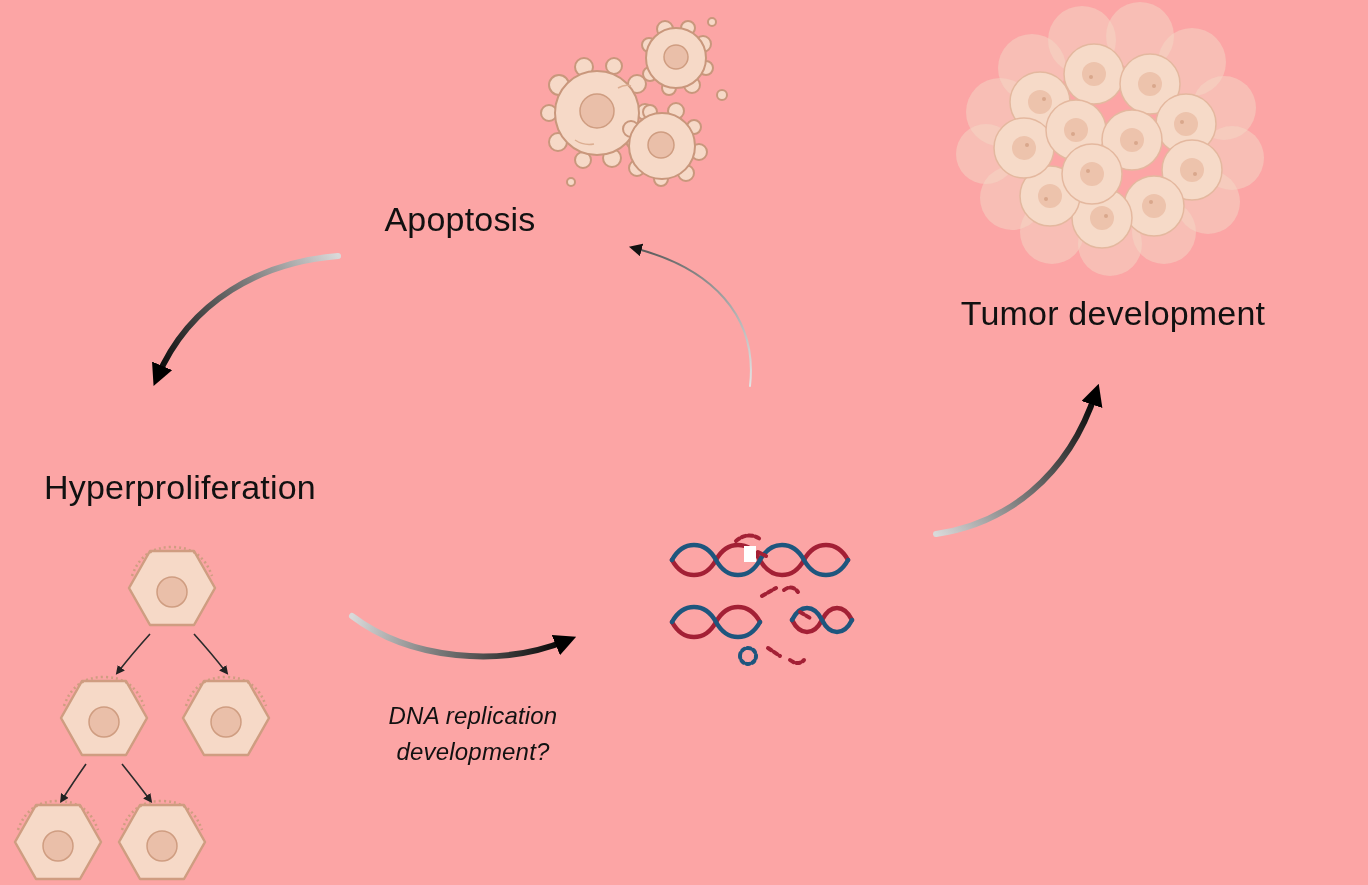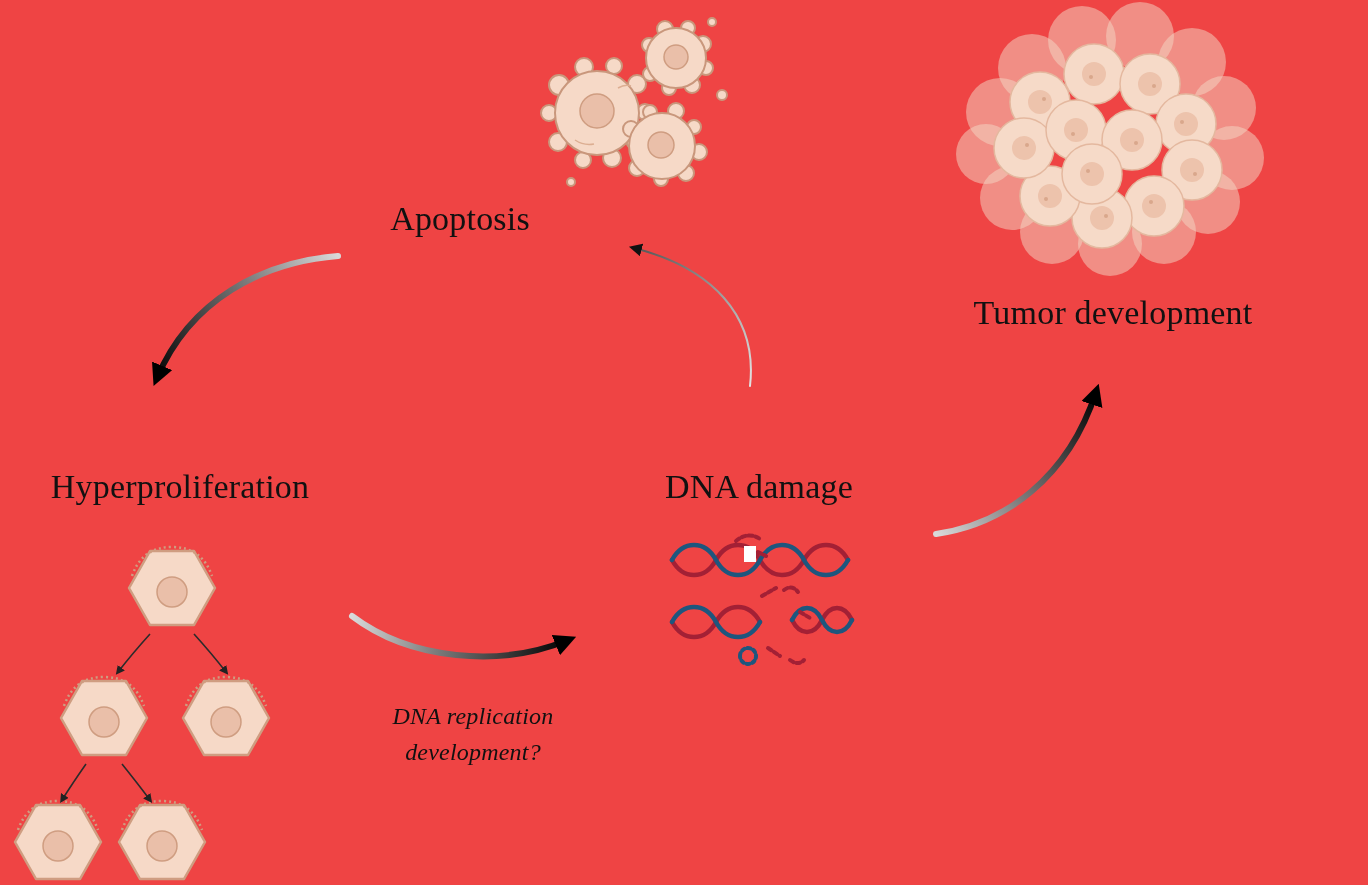--- a/index.html
+++ b/index.html
@@ -1,21 +1,21 @@
 <!DOCTYPE html>
 <html><head>
 <meta charset="utf-8">
 <style>
   html,body{margin:0;padding:0;background:#ffffff;}
   .stage{
     position:relative;
     width:1368px;height:885px;
-    background:#ef4444;
+    background:#fca5a5;
     overflow:hidden;
-    font-family:Liberation Serif, serif;
+    font-family:Liberation Sans, sans-serif;
   }
   .gfx{position:absolute;left:0;top:0;width:1368px;height:885px;}
   .label{
     position:absolute;
     font-size:34px;
     color:#111111;
     text-align:center;
     letter-spacing:.2px;
     white-space:nowrap;
   }
@@ -259,20 +259,19 @@
       <path class="fragB" d="M 740 656 a 8 8 0 1 1 16 0 a 8 8 0 1 1 -16 0"></path>
     </g>
   </svg>
 
   <div class="label" style="left:330px;top:200px;width:260px;">Apoptosis</div>
 
   <div class="label" style="left:15px;top:468px;width:330px;">Hyperproliferation</div>
 
   <div class="label" style="left:940px;top:294px;width:346px;">Tumor development</div>
 
-  <div class="label" style="left:629px;top:468px;width:260px;">DNA damage</div>
 
   <div class="label question" style="left:318px;top:698px;width:310px;">
     <span>DNA replication</span><br>
     <span>development?</span>
   </div>
 
 </div>
 
 </body></html>

